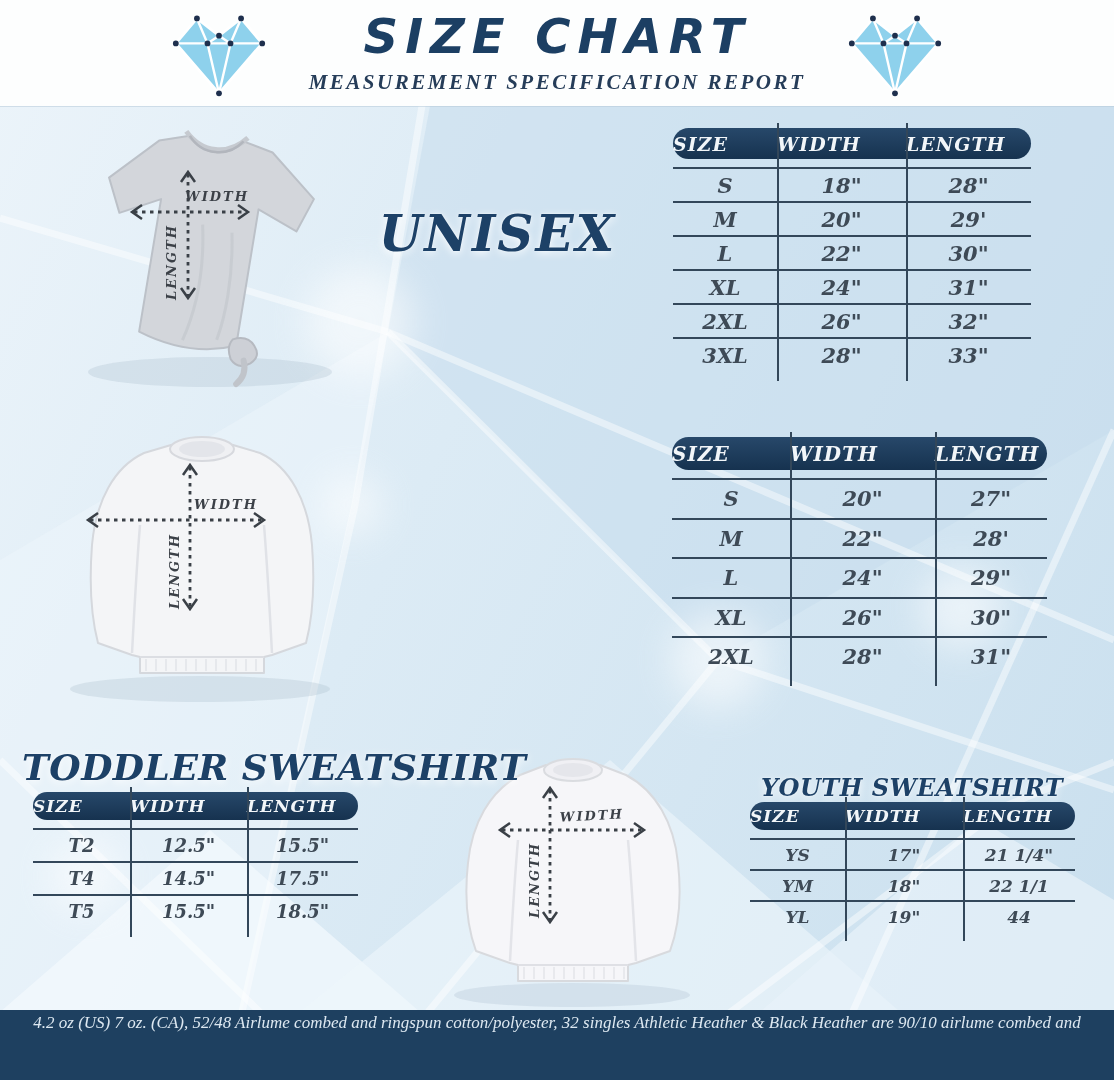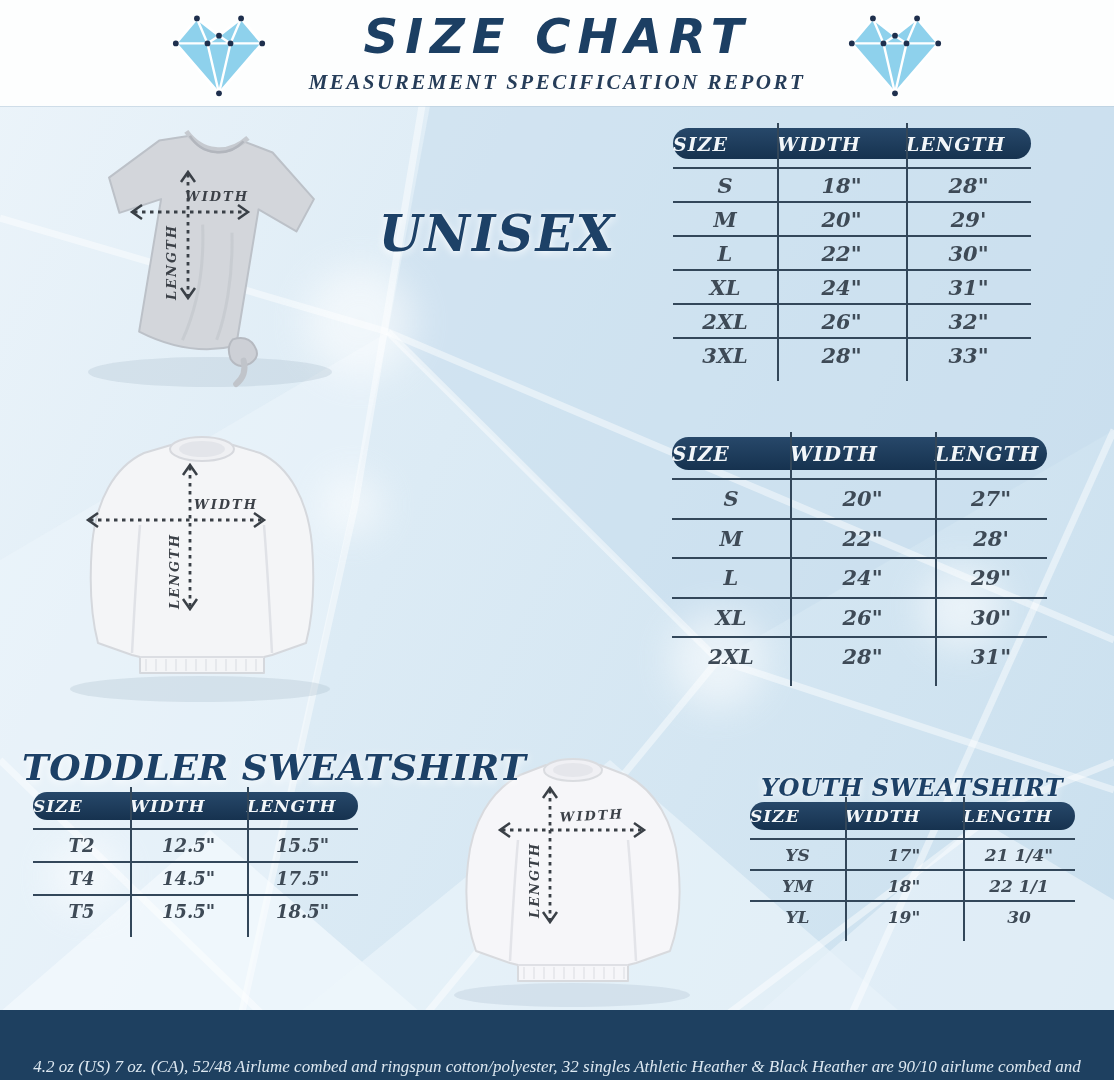--- a/index.html
+++ b/index.html
@@ -41,21 +41,21 @@
   .vline{position:absolute;top:-5px;bottom:-10px;width:2px;background:#33475a;z-index:2;}
   .vline.v1{left:var(--c1);} .vline.v2{left:calc(var(--c1) + var(--c2));}
 
   .tbl-unisex{left:673px;top:128px;width:358px;--c1:104px;--c2:129px;--hh:31px;--rh:34px;--hf:19px;--cf:21px;}
   .tbl-sweatshirt{left:672px;top:437px;width:375px;--c1:118px;--c2:145px;--hh:33px;--rh:39.5px;--hf:20px;--cf:21px;}
   .tbl-toddler{left:33px;top:792px;width:325px;--c1:97px;--c2:117px;--hh:28px;--rh:33px;--hf:17px;--cf:18px;}
   .tbl-youth{left:750px;top:802px;width:325px;--c1:95px;--c2:118px;--hh:28px;--rh:31px;--hf:17px;--cf:17px;}
 
   
   .footer{position:absolute;left:0;bottom:0;width:100%;height:70px;background:#1e4060;
-    display:flex;flex-direction:column;justify-content:flex-end;align-items:center;}
+    display:flex;flex-direction:column;justify-content:space-between;align-items:center;}
   .footer-line{font-family:"Liberation Serif",serif;font-size:17px;color:#dde8f1;line-height:1.55;
     text-align:center;max-width:1080px;white-space:nowrap;}
 
   
   .measure-text{font-family:"DejaVu Serif",serif;font-weight:bold;letter-spacing:2px;fill:#3b4047;font-size:13px;}
 </style>
 </head>
 <body>
 
 <div class="canvas">
@@ -304,21 +304,21 @@
         <div class="td col3">21 1/4"</div>
       </div>
       <div class="tr">
         <div class="td col1">YM</div>
         <div class="td col2">18"</div>
         <div class="td col3">22 1/1</div>
       </div>
       <div class="tr">
         <div class="td col1">YL</div>
         <div class="td col2">19"</div>
-        <div class="td col3">30</div>
+        <div class="td col3">44</div>
       </div>
     </div>
     <div class="vline v1"></div>
     <div class="vline v2"></div>
   </div>
 
   <div class="footer">
     <div class="footer-line">4.2 oz (US) 7 oz. (CA), 52/48 Airlume combed and ringspun cotton/polyester, 32 singles Athletic Heather &amp; Black Heather are 90/10 airlume combed and</div>
   </div>
 

